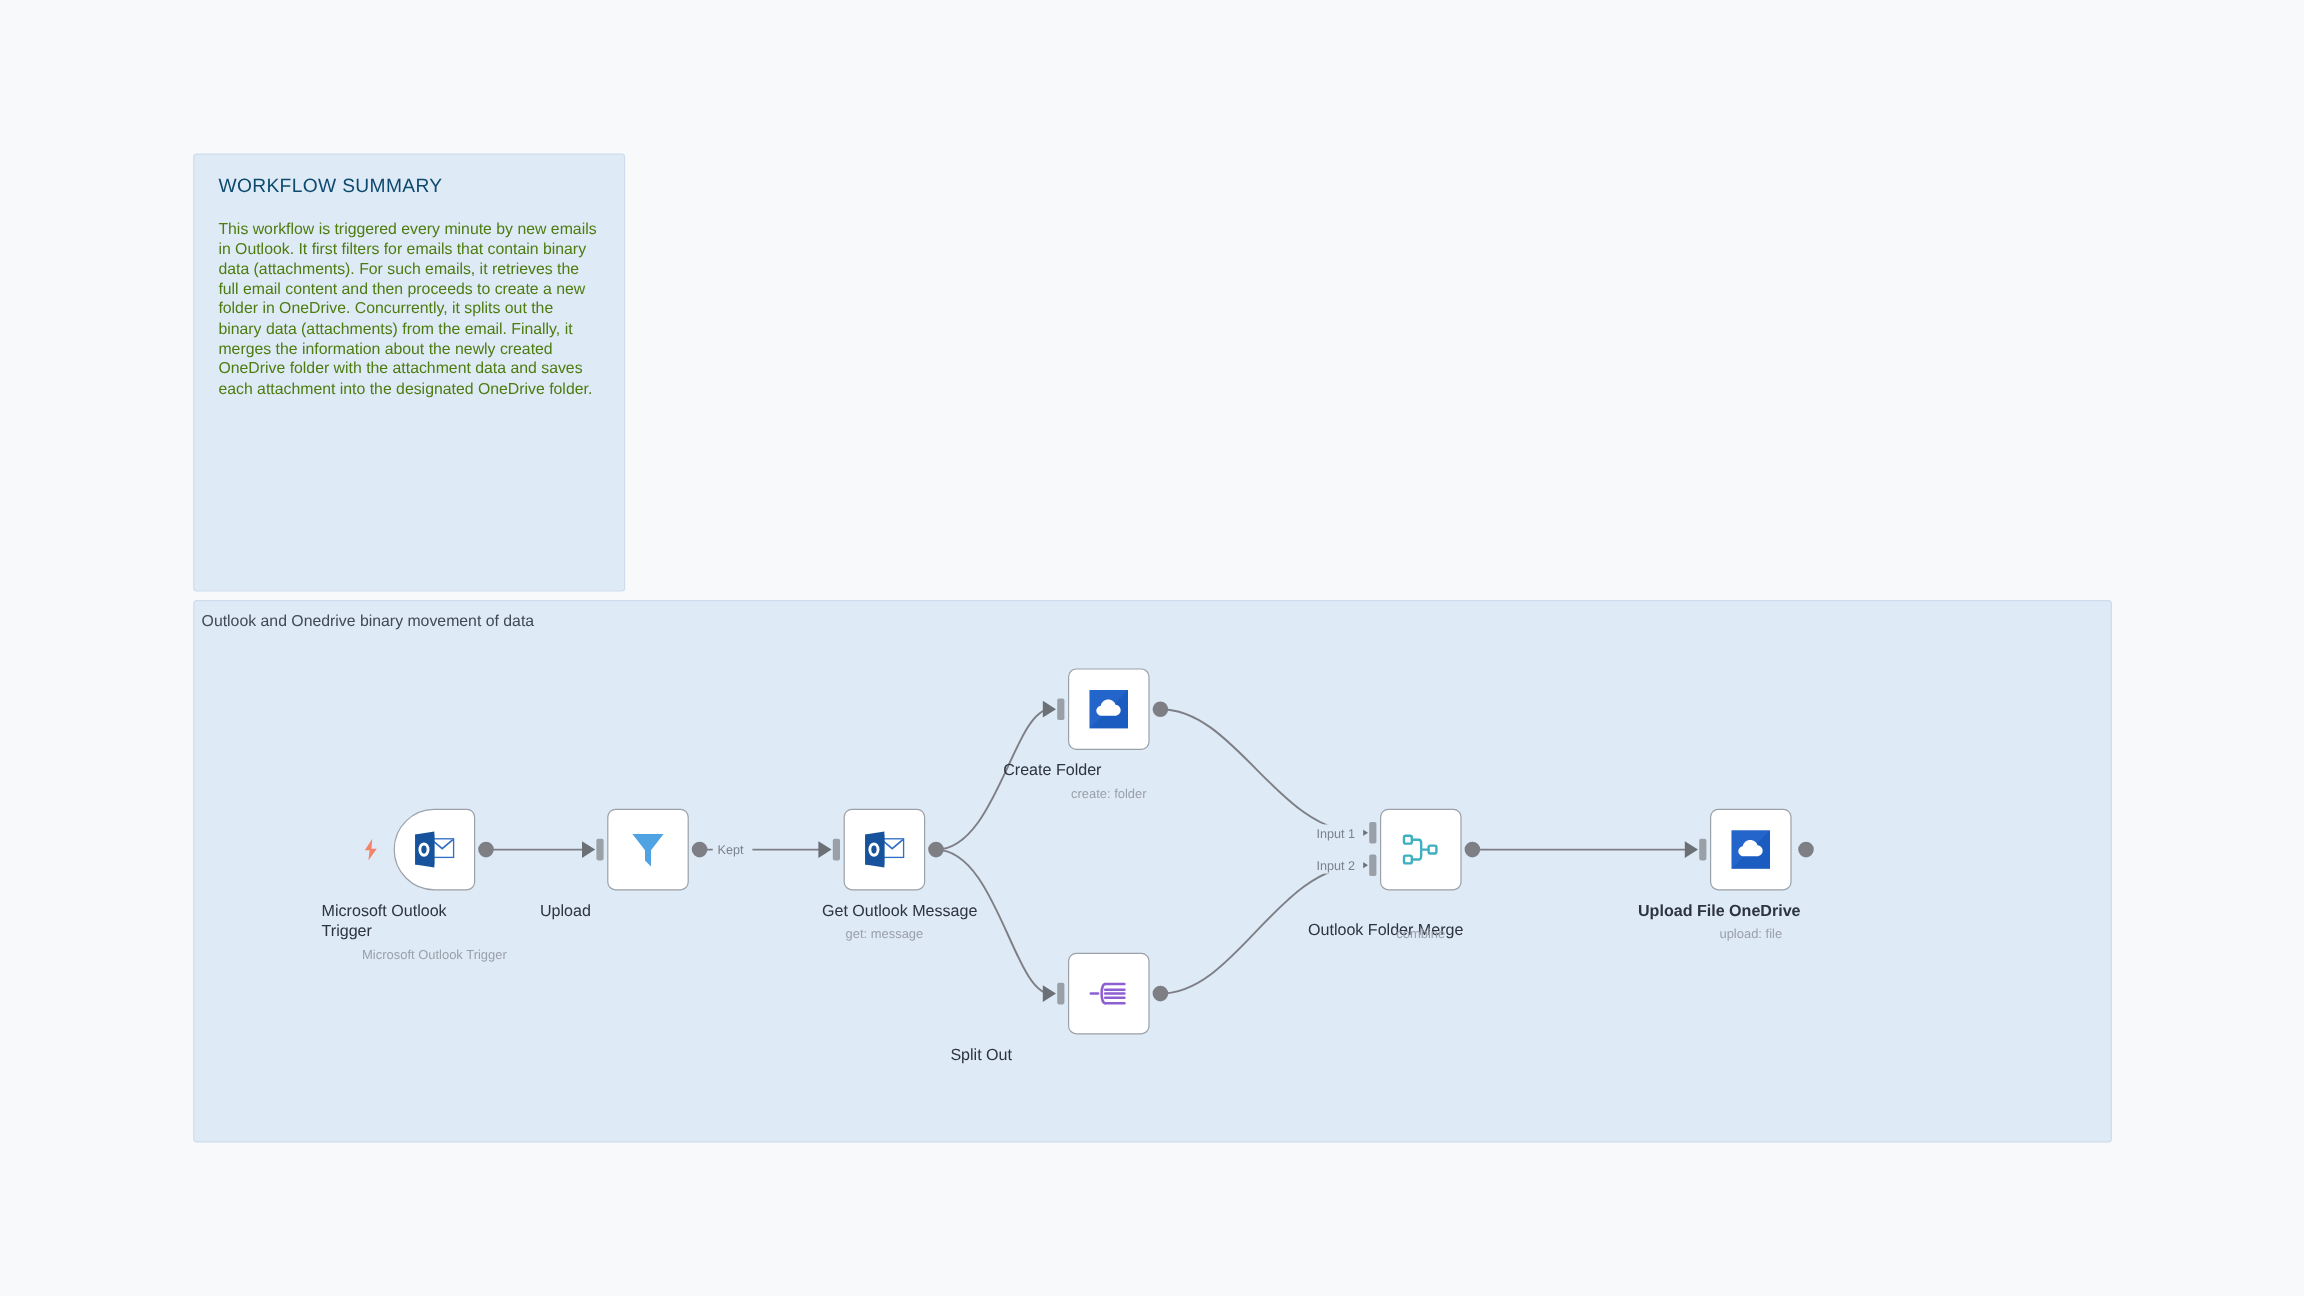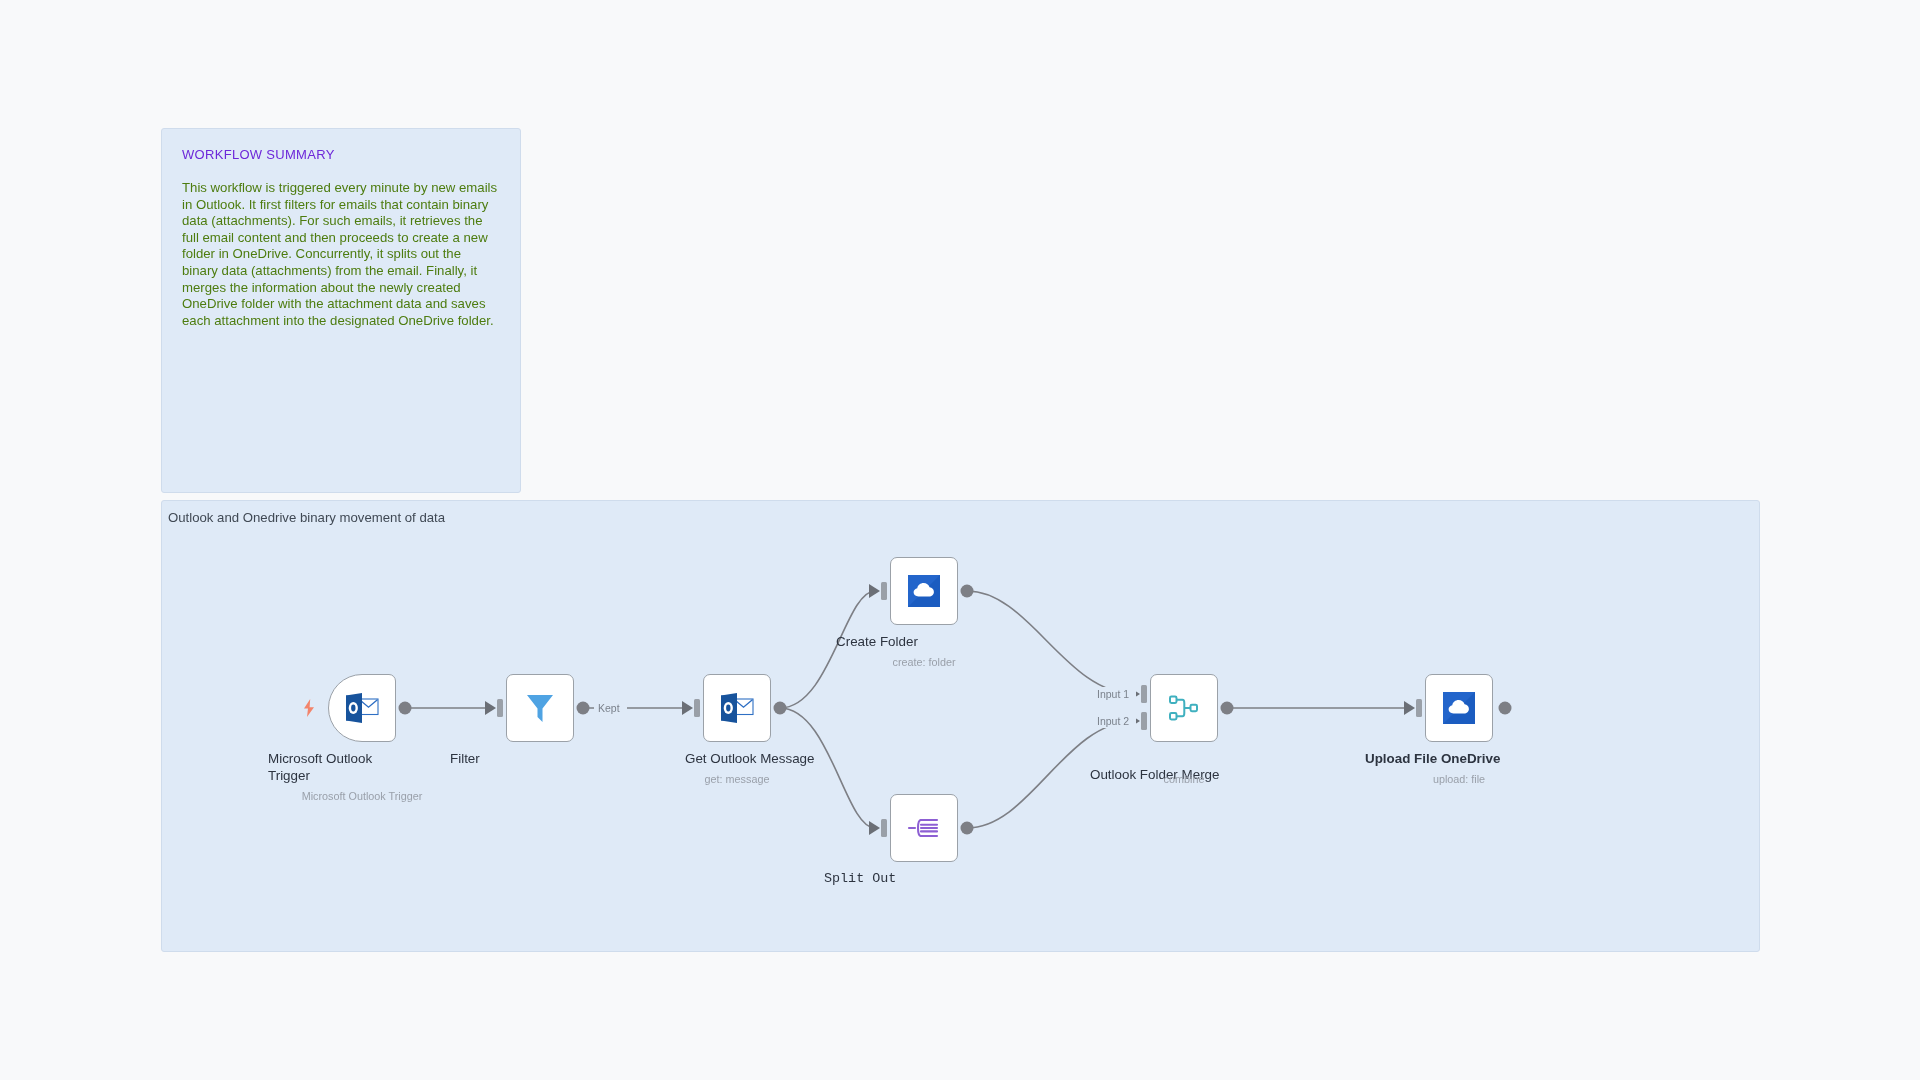--- a/index.html
+++ b/index.html
@@ -17,23 +17,23 @@
     position: absolute;
     left: 161px; top: 128px;
     width: 360px; height: 365px;
     background: #dfeaf7;
     border: 1px solid #cfdcec;
     border-radius: 3px;
     box-sizing: border-box;
     padding: 18px 20px 0 20px;
   }
   .sticky-title {
-    font-size: 13px;
+    font-size: 16px;
     letter-spacing: 0.3px;
-    color: #6d28d9;
+    color: #0c4a6e;
     margin: 0 0 18px 0;
     font-weight: 400;
   }
   .sticky-body {
     font-size: 13.2px;
     line-height: 16.6px;
     color: #4d7c0f;
     margin: 0;
     white-space: normal;
   }
@@ -182,21 +182,21 @@
   </div>
   <div class="node-label" style="left:268px; top:750px; width:188px;">Microsoft Outlook
 Trigger</div>
   <div class="node-sub" style="left:268px; top:789px; width:188px;">Microsoft Outlook Trigger</div>
 
   <div class="node" style="left:506px; top:674px;">
     <svg width="38" height="38" viewBox="0 0 38 38">
       <path d="M6 6 L32 6 L21.5 19.5 L21.5 33 L16.5 28 L16.5 19.5 Z" fill="#4fa3e3"></path>
     </svg>
   </div>
-  <div class="node-label" style="left:450px; top:750px; width:180px;">Filter</div>
+  <div class="node-label" style="left:450px; top:750px; width:180px;">Upload</div>
 
   <div class="node" style="left:703px; top:674px;">
     <svg width="38" height="38" viewBox="0 0 38 38">
       <rect x="16" y="10" width="19" height="15.5" fill="#ffffff" stroke="#2e6fc4" stroke-width="1.1"></rect>
       <path d="M16.6 10.7 L25.5 18.2 L34.4 10.7" fill="none" stroke="#2e6fc4" stroke-width="1.4"></path>
       <rect x="3" y="6.5" width="16" height="25" fill="#1f5fae"></rect>
       <path d="M3 6.5 L19 4 L19 34 L3 31.5 Z" fill="#17539c"></path>
       <ellipse cx="10.3" cy="19" rx="4.6" ry="6" fill="#ffffff"></ellipse>
       <ellipse cx="10.3" cy="19" rx="2.2" ry="3.4" fill="#17539c"></ellipse>
     </svg>
@@ -220,21 +220,21 @@
         <path d="M4 19 L10 19"></path>
         <path d="M16 11 C12 11, 12 27, 16 27"></path>
         <path d="M16 11 L32 11"></path>
         <path d="M16 15.8 L32 15.8"></path>
         <path d="M16 19 L32 19"></path>
         <path d="M16 22.4 L32 22.4"></path>
         <path d="M16 27 L32 27"></path>
       </g>
     </svg>
   </div>
-  <div class="node-label" style="left:824px; top:870px; width:176px;font-family:Liberation Mono, monospace;">Split Out</div>
+  <div class="node-label" style="left:792px; top:870px; width:176px;">Split Out</div>
 
   <div class="node" style="left:1150px; top:674px;">
     <svg width="38" height="38" viewBox="0 0 38 38">
       <g stroke="#3fb0bf" stroke-width="2" fill="none">
         <rect x="5" y="7.5" width="6.5" height="6.5" rx="1.4"></rect>
         <rect x="5" y="24" width="6.5" height="6.5" rx="1.4"></rect>
         <rect x="25.5" y="15.7" width="6.5" height="6.5" rx="1.4"></rect>
         <path d="M11.5 10.8 L17.5 10.8 C19.3 10.8 19.3 12.5 19.3 14 L19.3 19"></path>
         <path d="M11.5 27.3 L17.5 27.3 C19.3 27.3 19.3 25.5 19.3 24 L19.3 19"></path>
         <path d="M19.3 19 L25.5 19"></path>

